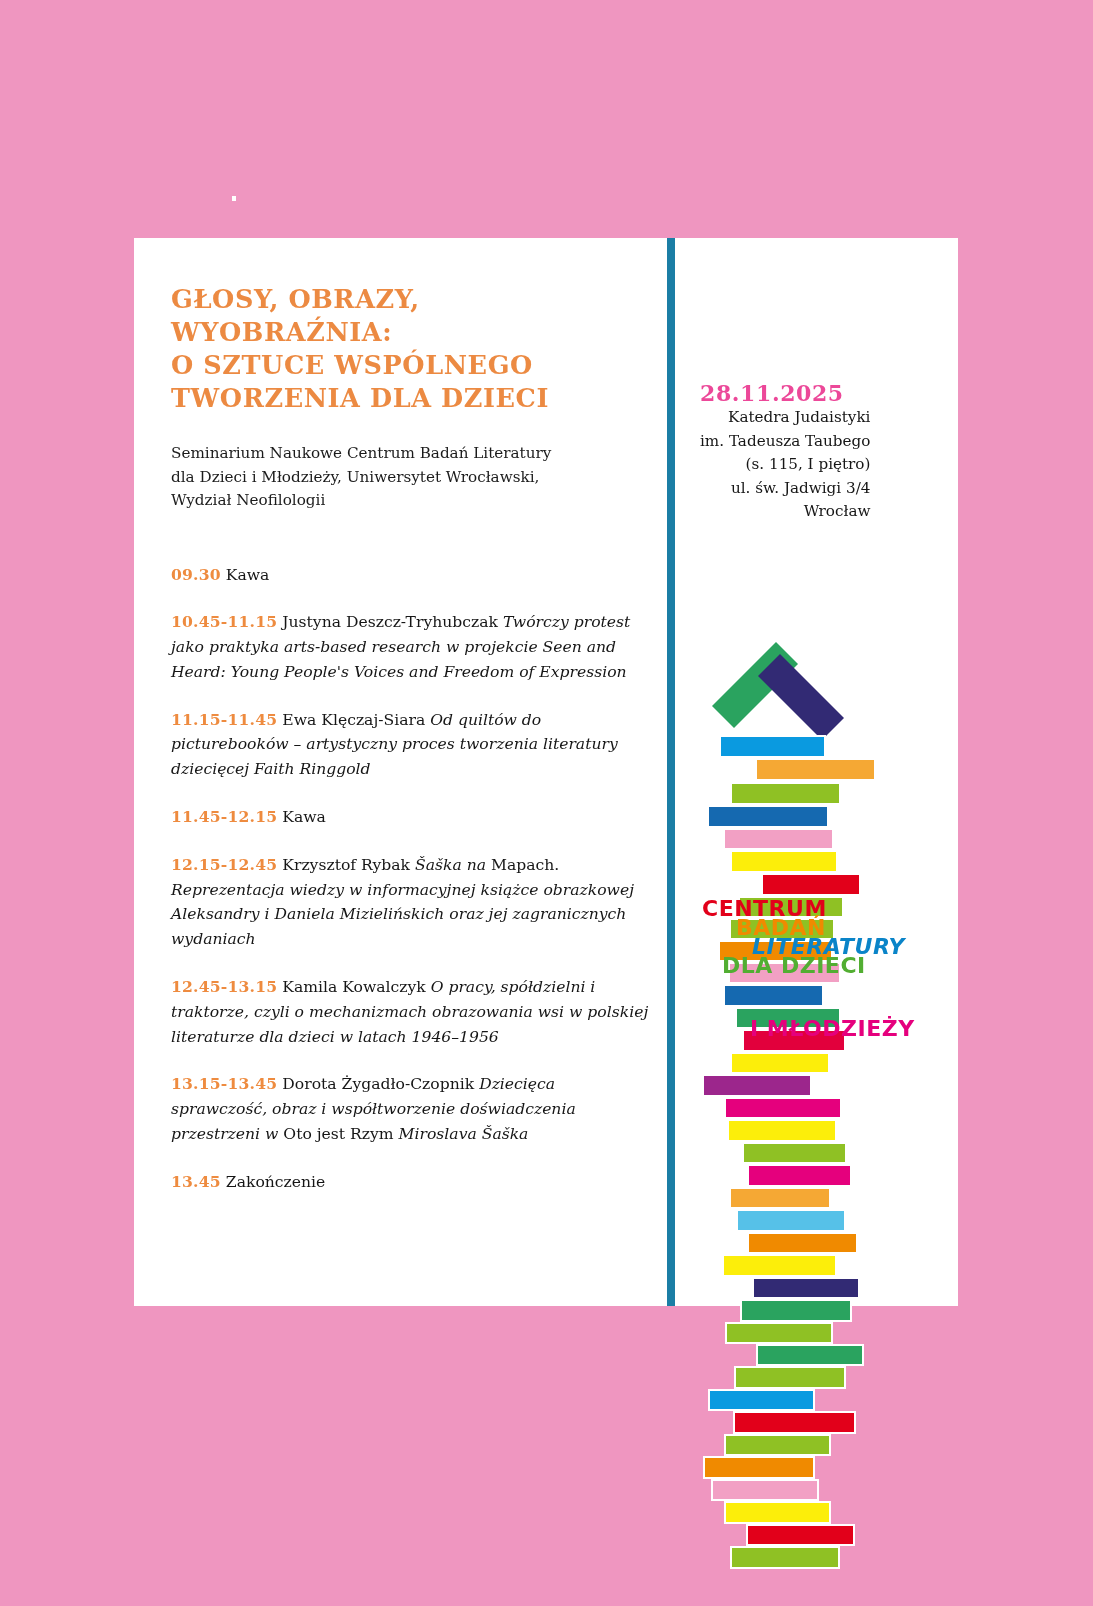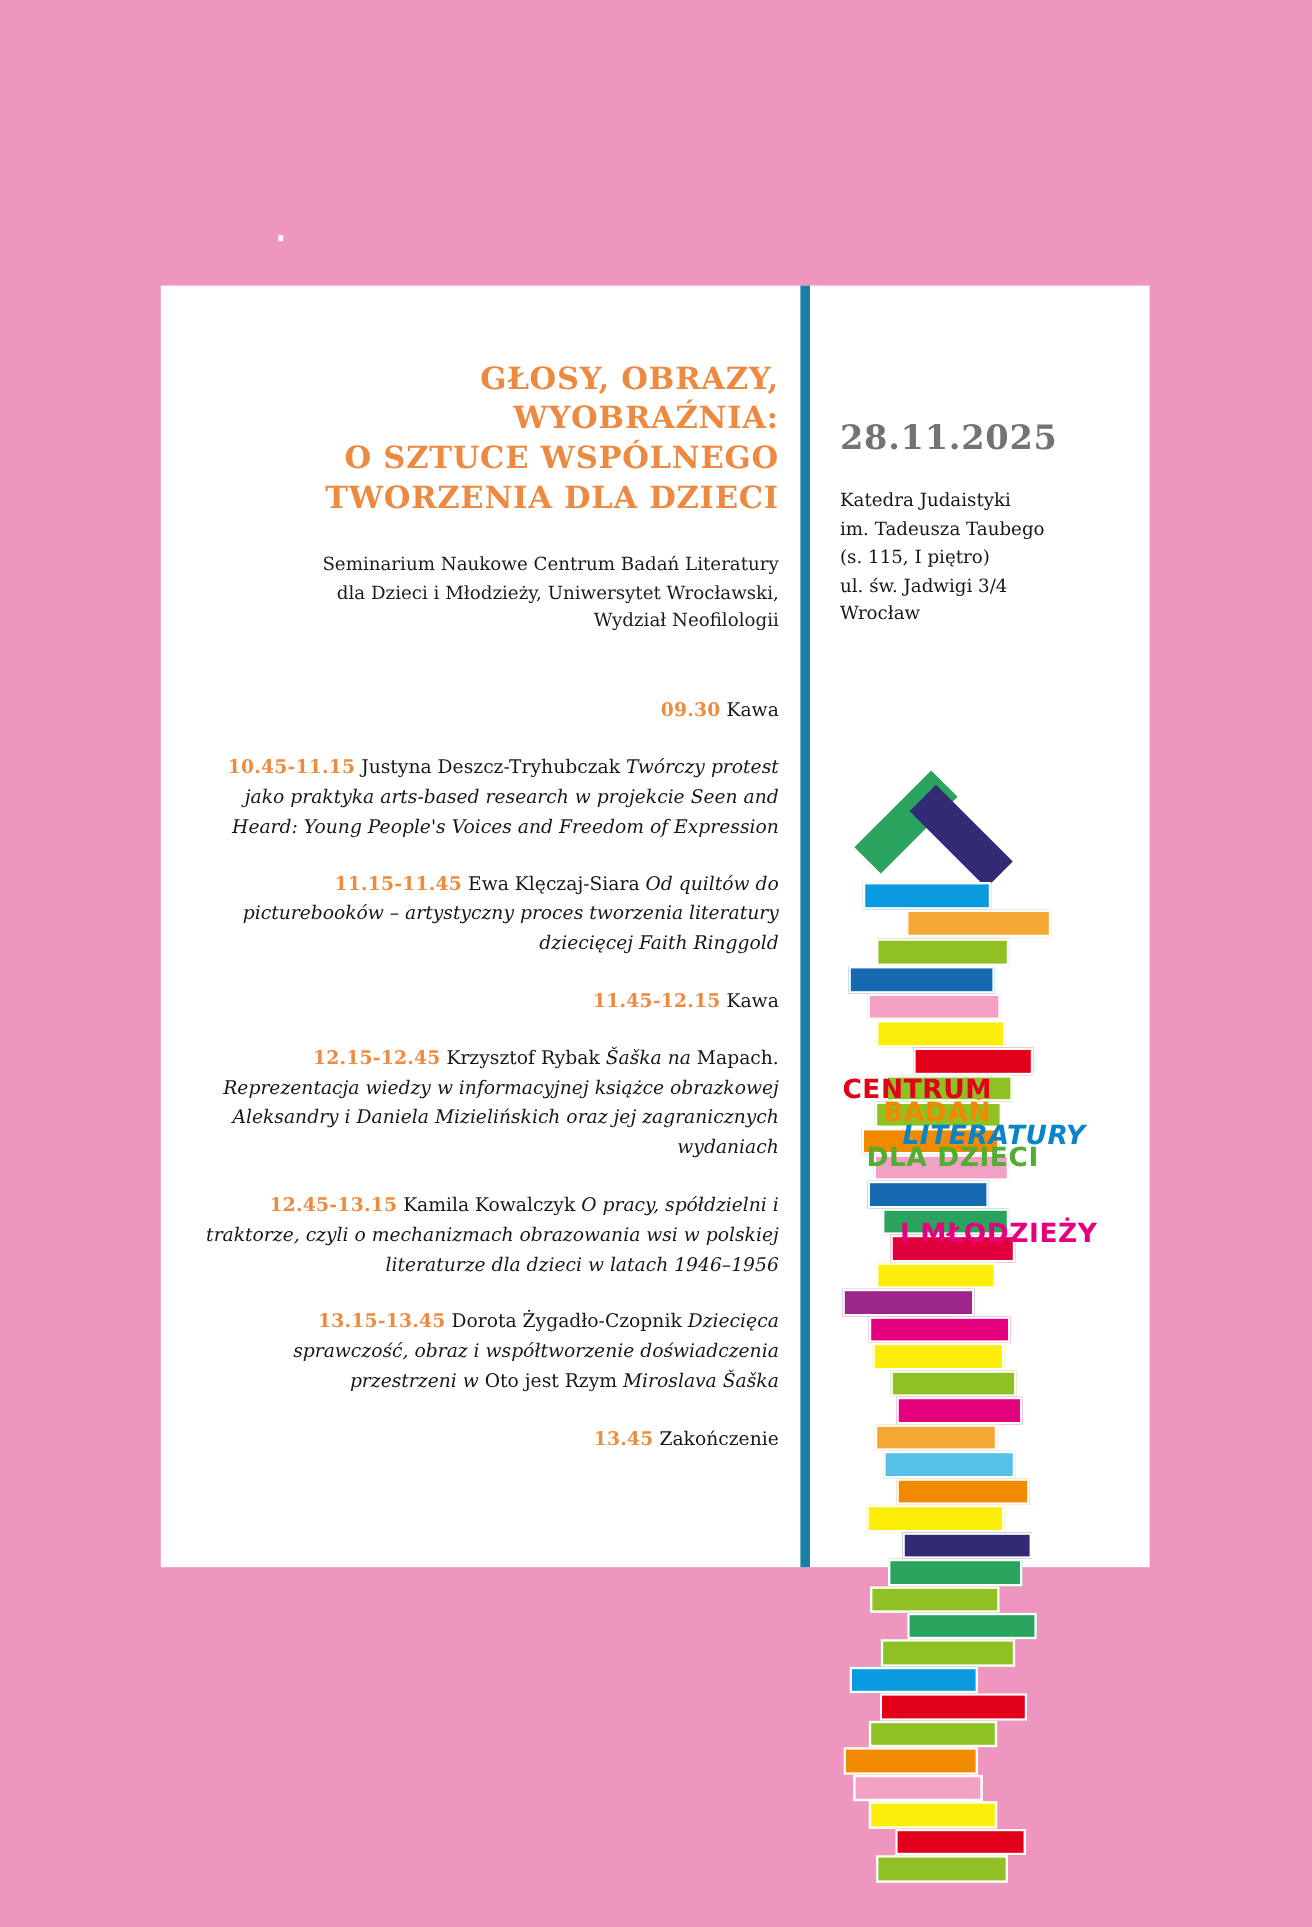--- a/index.html
+++ b/index.html
@@ -41,23 +41,22 @@
     top: 0px;
     width: 8px;
     height: 1068px;
     background: #1b7ea5;
   }
 
   
   .left-col {
     position: absolute;
     left: 37px;
-    top: 62px;
+    top: 45px;
     width: 478px;
-    text-align: right;
   }
   .title {
     color: #ec8a42;
     font-family: "DejaVu Serif", serif;
     font-weight: bold;
     font-size: 25.5px;
     line-height: 33px;
     letter-spacing: 0.6px;
     margin: 0 0 0 0;
     white-space: pre-line;
@@ -91,34 +90,35 @@
   .right-col {
     position: absolute;
     left: 550px;
     top: 0;
     width: 274px;
     height: 1068px;
   }
   .date {
     position: absolute;
     left: 16px;
-    top: 110px;
-    color: #737373;
-    font-weight: bold;
-    font-size: 28px;
+    top: 142px;
+    color: #ec4899;
+    font-weight: bold;
+    font-size: 22px;
     letter-spacing: 0.6px;
   }
   .venue {
     position: absolute;
     left: 16px;
     top: 168px;
     color: #161616;
     font-size: 15.2px;
     line-height: 23.5px;
     white-space: pre-line;
+    text-align: right;
   }
 
   
   .logo {
     position: absolute;
     left: 10px;
     top: 394px;
     width: 250px;
     height: 620px;
   }

